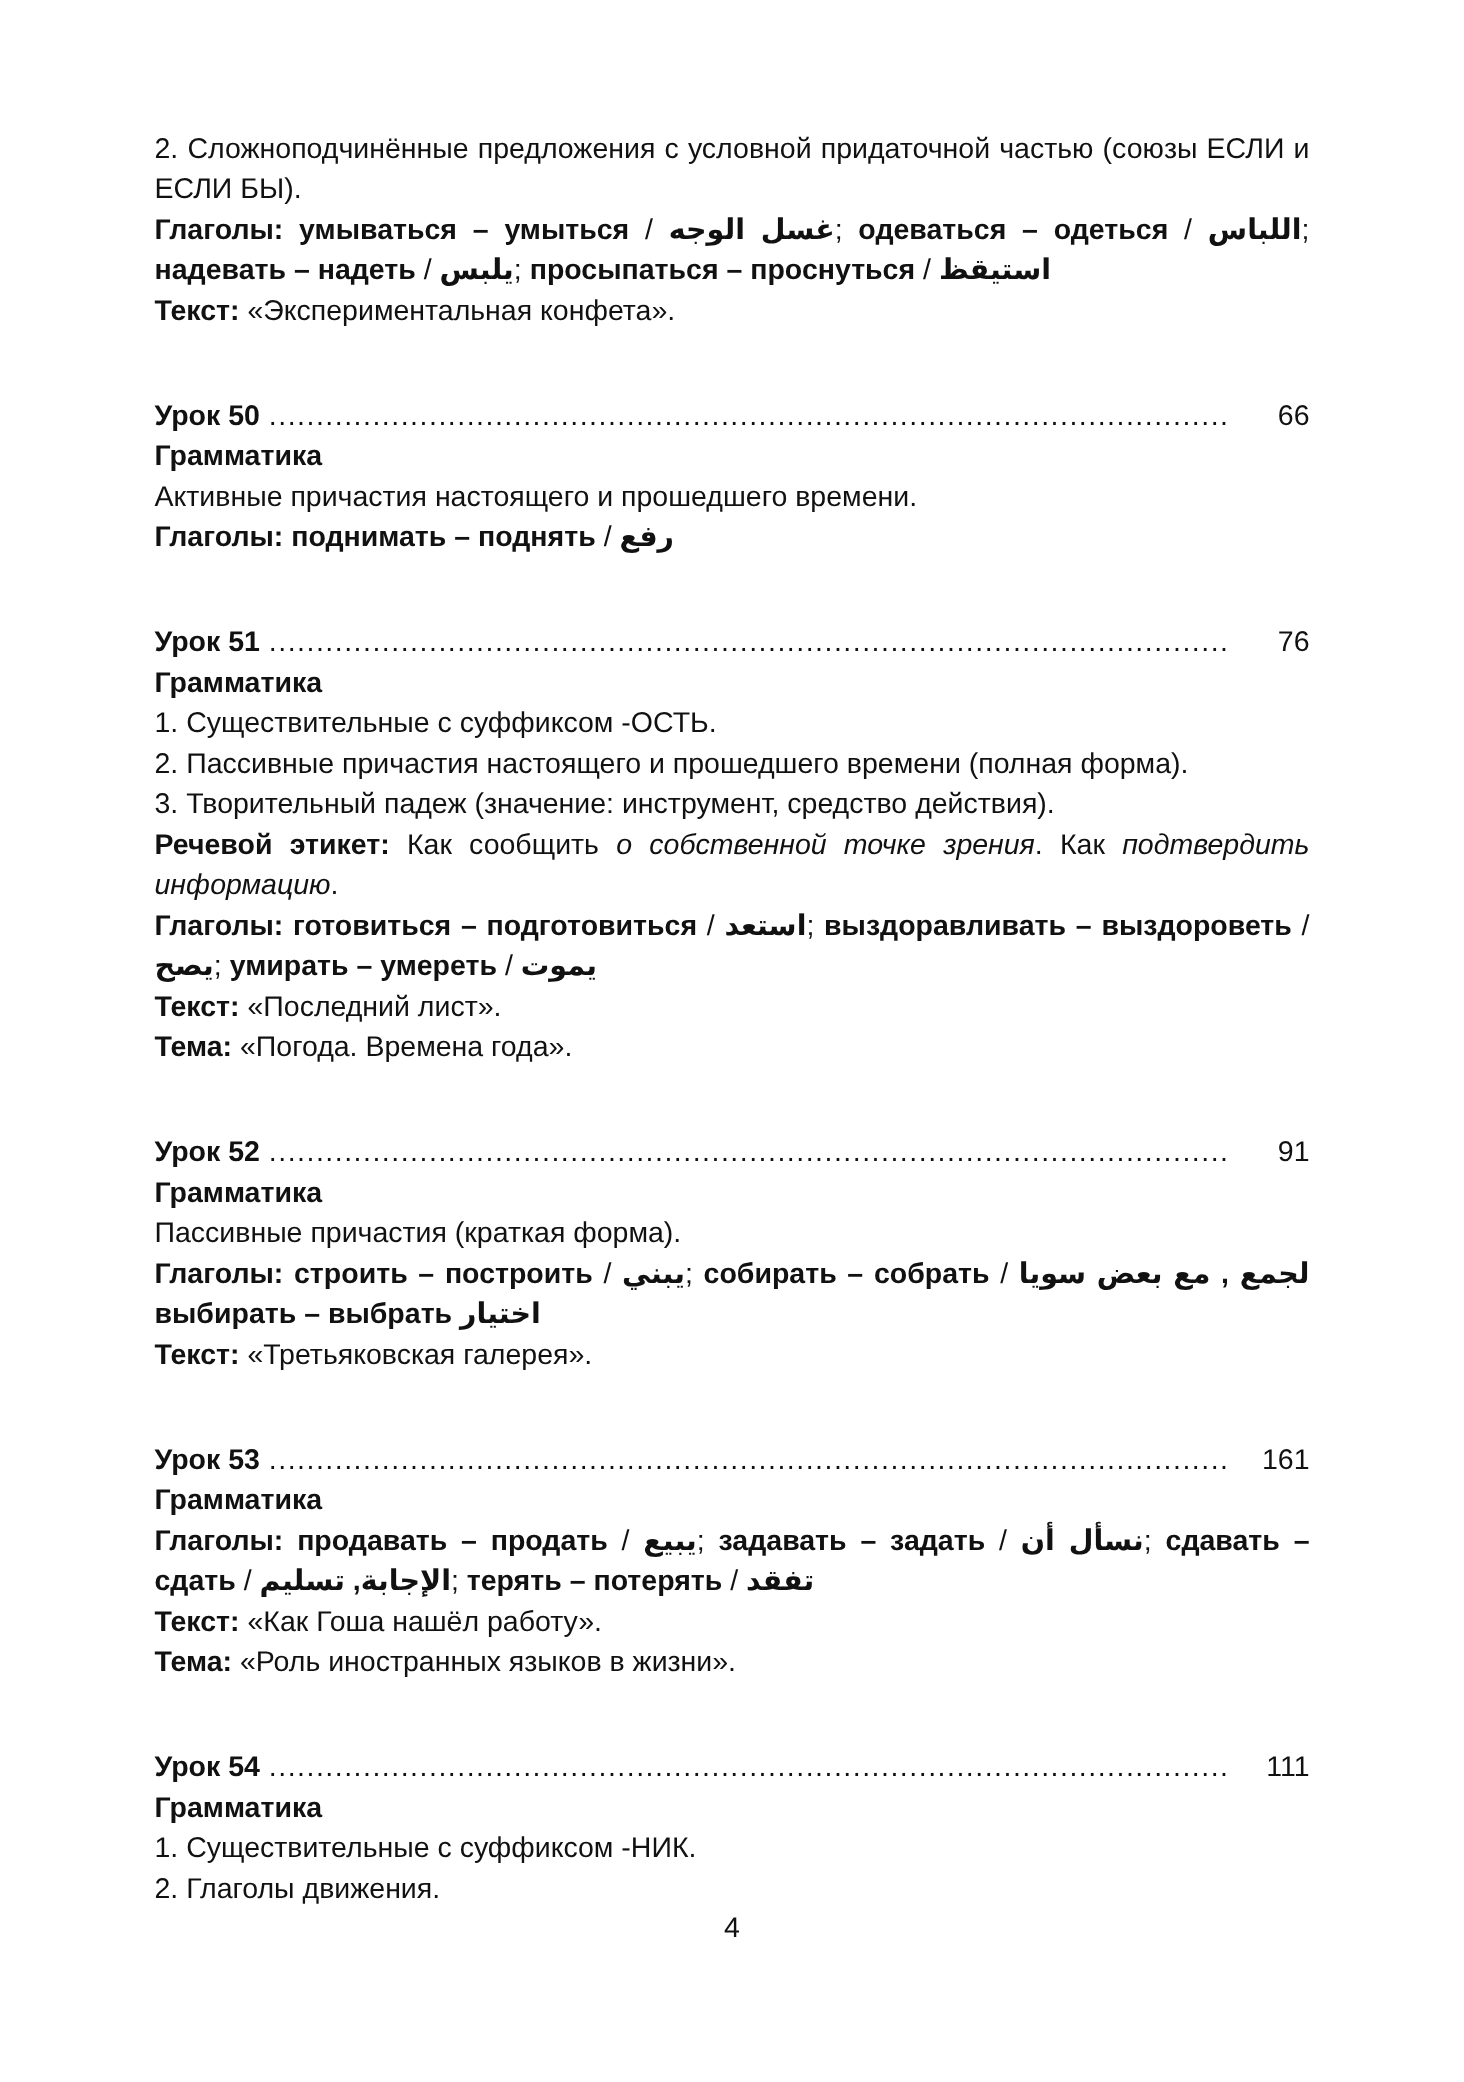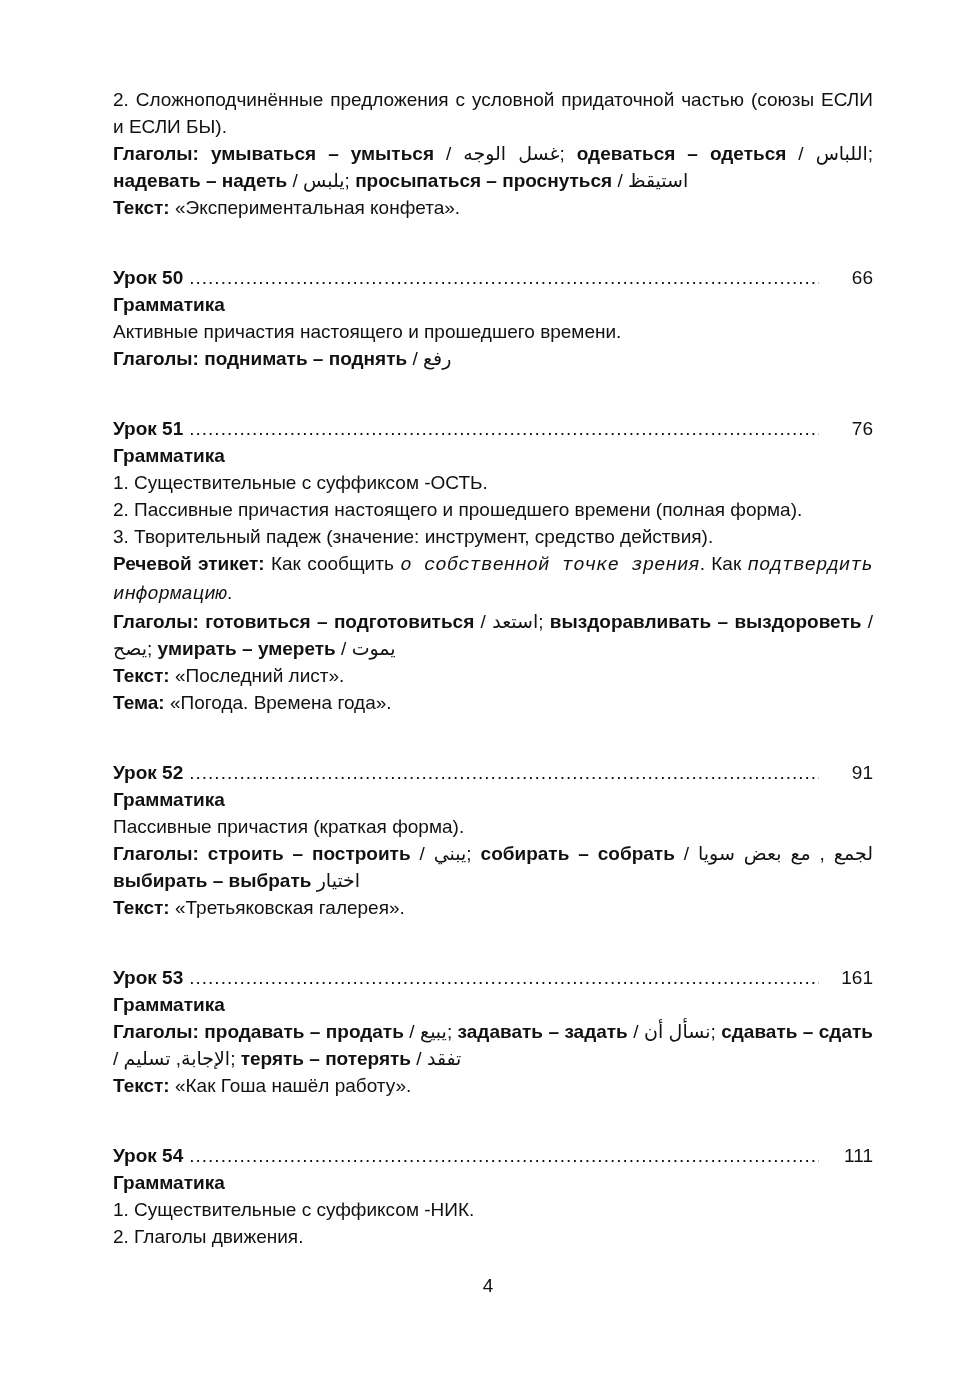--- a/index.html
+++ b/index.html
@@ -9,28 +9,28 @@
     height: 1388px;
     position: relative;
     font-family: "Liberation Sans", "DejaVu Sans", sans-serif;
     font-size: 19px;
     line-height: 27px;
     color: #111111;
     overflow: hidden;
   }
   main {
     position: absolute;
-    left: 113px;
+    left: 103px;
     right: 103px;
     top: 86px;
   }
   .para { text-align: justify; }
   .b  { font-weight: bold; }
-  .i  { font-style: italic; font-family: Liberation Mono, monospace; }
-  .ar { unicode-bidi: embed; }
+  .i  { font-style: italic; }
+  .ar { unicode-bidi: embed; font-weight: bold; }
   section.lesson { margin-top: 43px; }
   .toc-line { display: flex; align-items: baseline; }
   .toc-title { font-weight: bold; white-space: nowrap; }
   .leader {
     flex: 1 1 auto;
     overflow: hidden;
     white-space: nowrap;
     margin-left: 6px;
     letter-spacing: 1px;
     color: #111111;
@@ -96,20 +96,21 @@
     </section>
     <section class="lesson">
       <div class="toc-line">
         <span class="toc-title">Урок 53</span>
         <span class="leader">................................................................................................................................................................................................</span>
         <span class="toc-page">161</span>
       </div>
       <p class="para"><span class="b">Грамматика</span></p>
       <p class="para"><span class="b">Глаголы: продавать – продать</span><span> / </span><span class="ar" dir="rtl">يبيع</span><span>; </span><span class="b">задавать – задать</span><span> / </span><span class="ar" dir="rtl">نسأل أن</span><span>; </span><span class="b">сдавать – сдать</span><span> / </span><span class="ar" dir="rtl">الإجابة, تسليم</span><span>; </span><span class="b">терять – потерять</span><span> / </span><span class="ar" dir="rtl">تفقد</span></p>
       <p class="para"><span class="b">Текст:</span><span> «Как Гоша нашёл работу».</span></p>
+      <p class="para"><span class="b">Тема:</span><span> «Роль иностранных языков в жизни».</span></p>
     </section>
     <section class="lesson">
       <div class="toc-line">
         <span class="toc-title">Урок 54</span>
         <span class="leader">................................................................................................................................................................................................</span>
         <span class="toc-page">111</span>
       </div>
       <p class="para"><span class="b">Грамматика</span></p>
       <p class="para"><span>1. Существительные с суффиксом -НИК.</span></p>
       <p class="para"><span>2. Глаголы движения.</span></p>

